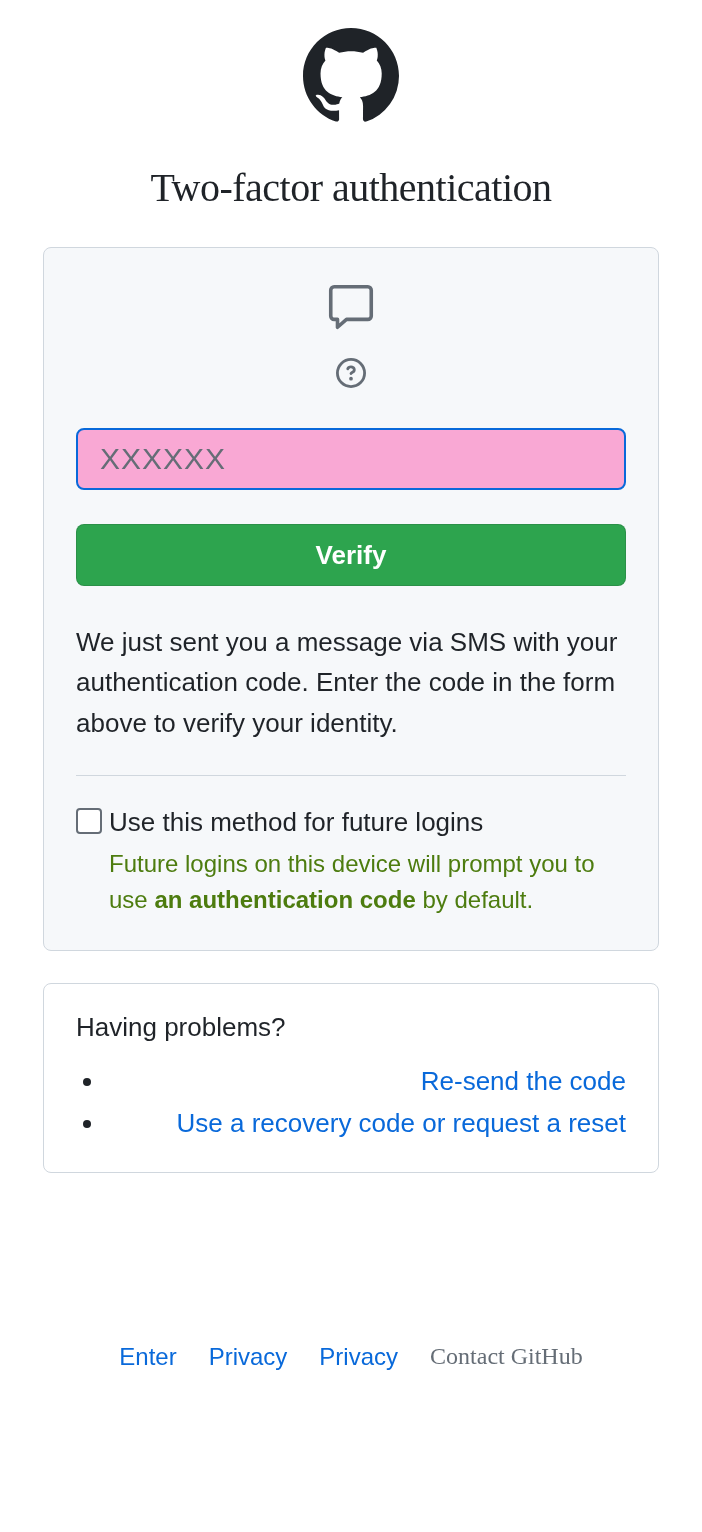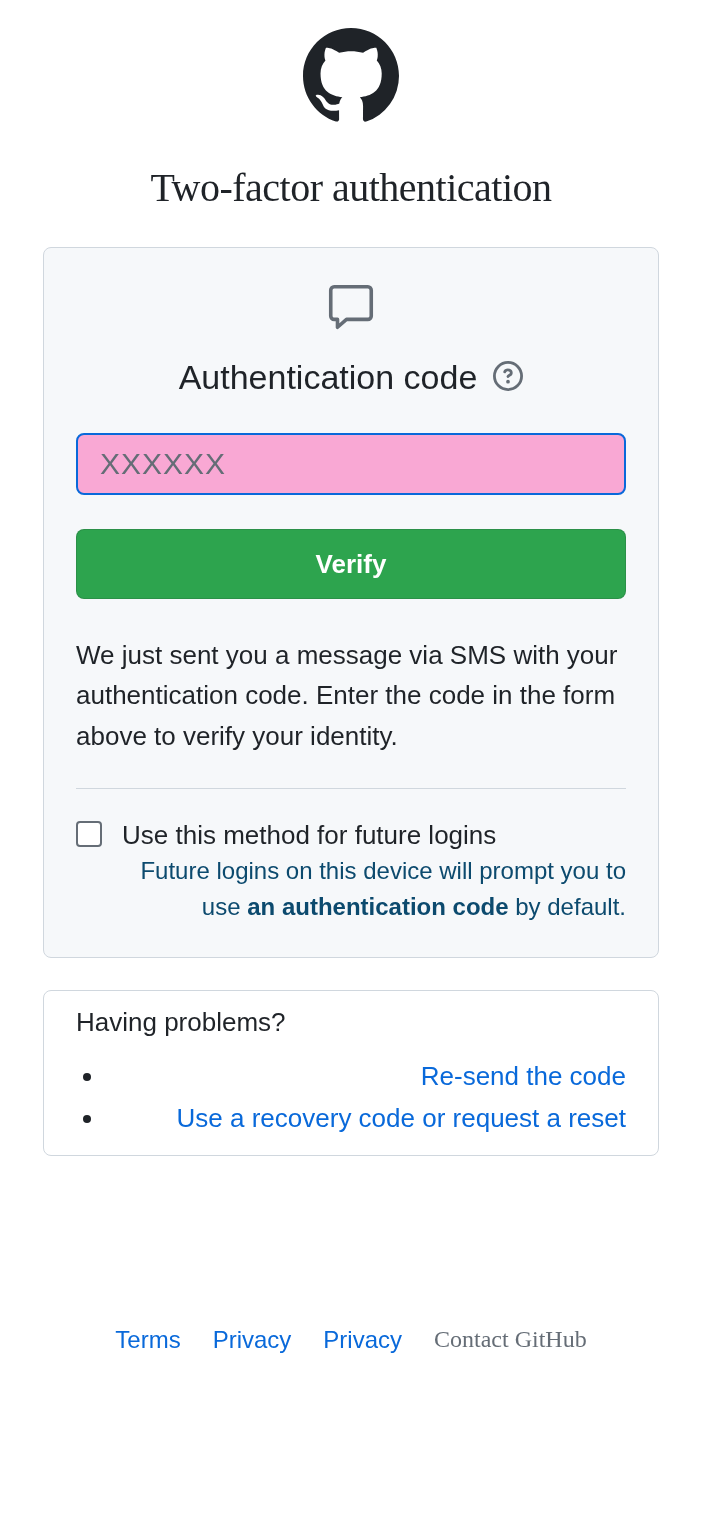--- a/index.html
+++ b/index.html
@@ -73,21 +73,21 @@
       color: #1f2328;
       margin-bottom: 34px;
       font-family: inherit;
     }
     .code-input::placeholder {
       color: #656d76;
       letter-spacing: 1px;
     }
     .verify-btn {
       width: 100%;
-      height: 70px;
+      height: 62px;
       background: #2da44e;
       border: 1px solid rgba(31,35,40,0.15);
       border-radius: 8px;
       color: #ffffff;
       font-size: 26px;
       font-weight: 600;
       cursor: pointer;
       margin-bottom: 36px;
     }
     .info-text {
@@ -97,53 +97,53 @@
       margin-bottom: 32px;
     }
     .divider {
       border: none;
       border-top: 1px solid #d0d7de;
       margin-bottom: 28px;
     }
     .checkbox-row {
       display: flex;
       align-items: flex-start;
-      gap: 20px;
+      gap: 7px;
     }
     .checkbox {
       width: 26px;
       height: 26px;
       border: 2px solid #656d76;
       border-radius: 4px;
       background: #ffffff;
       cursor: pointer;
       flex-shrink: 0;
       margin-top: 4px;
     }
     .checkbox-label {
       font-size: 26px;
       color: #1f2328;
       cursor: pointer;
       line-height: 1.4;
     }
     .checkbox-hint {
       font-size: 24px;
-      color: #0c4a6e;
+      color: #4d7c0f;
       line-height: 1.5;
-      text-align: right;
+      margin-top: 6px;
     }
     .checkbox-hint strong {
       font-weight: 600;
     }
     .problems-box {
       width: 616px;
       background: #ffffff;
       border: 1px solid #d0d7de;
       border-radius: 8px;
-      padding: 16px 32px;
+      padding: 28px 32px;
     }
     .problems-title {
       font-size: 26px;
       font-weight: 400;
       color: #1f2328;
       margin-bottom: 18px;
     }
     .problems-list {
       list-style: disc;
       padding-left: 30px;
@@ -195,21 +195,20 @@
 
     <div class="sms-icon-wrap">
       <span>
         <svg width="54" height="54" viewBox="0 0 24 24" fill="none" stroke="#656d76" stroke-width="1.6">
           <path d="M3 4.5 A1.5 1.5 0 0 1 4.5 3 H19.5 A1.5 1.5 0 0 1 21 4.5 V16 A1.5 1.5 0 0 1 19.5 17.5 H10 L6 21 V17.5 H4.5 A1.5 1.5 0 0 1 3 16 Z" stroke-linejoin="round"></path>
         </svg>
       </span>
     </div>
 
     <div class="section-title-wrap">
-      <h2 class="section-title">Authentication code</h2>
       <span class="help-icon">
         <svg width="30" height="30" viewBox="0 0 16 16" fill="#656d76">
           <path d="M0 8a8 8 0 1 1 16 0A8 8 0 0 1 0 8Zm8-6.5a6.5 6.5 0 1 0 0 13 6.5 6.5 0 0 0 0-13ZM6.92 6.085h.001a.749.749 0 1 1-1.342-.67c.169-.339.436-.701.849-.977C6.845 4.16 7.369 4 8 4a2.756 2.756 0 0 1 1.637.525c.503.377.863.965.863 1.725 0 .448-.115.83-.329 1.15-.205.307-.47.513-.692.662-.109.072-.22.138-.313.195l-.006.004a6.24 6.24 0 0 0-.26.16.952.952 0 0 0-.276.245.75.75 0 0 1-1.248-.832c.184-.264.42-.489.692-.661.103-.067.207-.132.313-.195l.007-.004c.1-.061.182-.11.258-.161a.969.969 0 0 0 .277-.245C8.96 6.514 9 6.427 9 6.25a.612.612 0 0 0-.262-.525A1.27 1.27 0 0 0 8 5.5c-.369 0-.595.09-.74.187a1.01 1.01 0 0 0-.34.398ZM9 11a1 1 0 1 1-2 0 1 1 0 0 1 2 0Z"></path>
         </svg>
       </span>
     </div>
 
     <input type="text" class="code-input" autocomplete="off" placeholder="XXXXXX" style="">
 
     <button class="verify-btn">Verify</button>
@@ -232,19 +231,19 @@
 
   <div class="problems-box">
     <p class="problems-title">Having problems?</p>
     <ul class="problems-list">
       <li><a>Re-send the code</a></li>
       <li><a>Use a recovery code or request a reset</a></li>
     </ul>
   </div>
 
   <div class="footer">
-    <a class="footer-link">Terms</a>
+    <a class="footer-link">Enter</a>
     <a class="footer-link">Privacy</a>
     <a class="footer-link">Privacy</a>
     <a class="footer-muted">Contact GitHub</a>
   </div>
 
 </div>
 
 </body></html>

